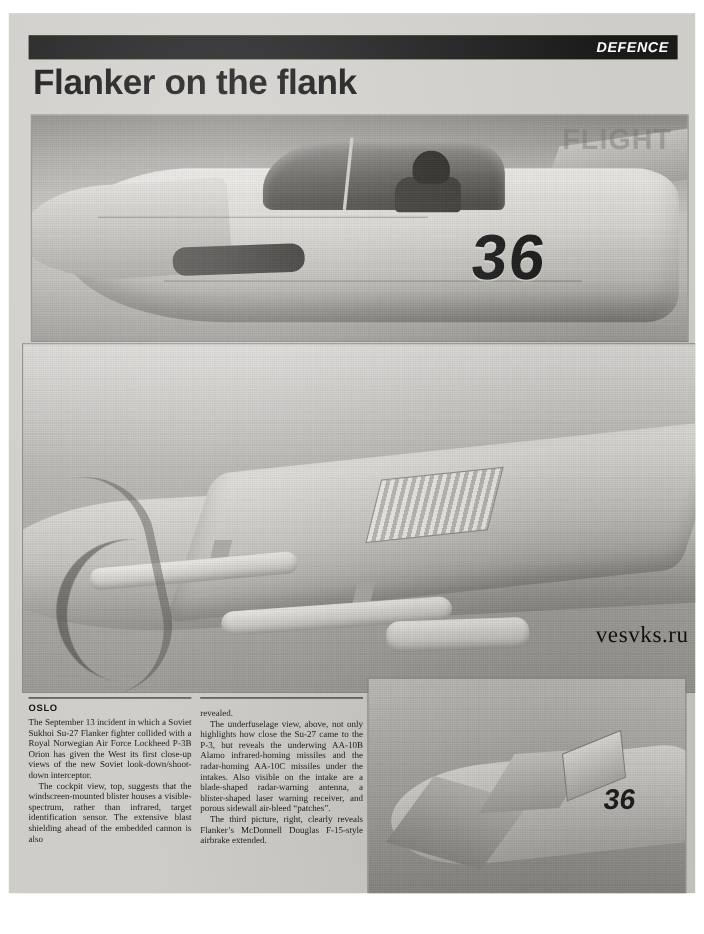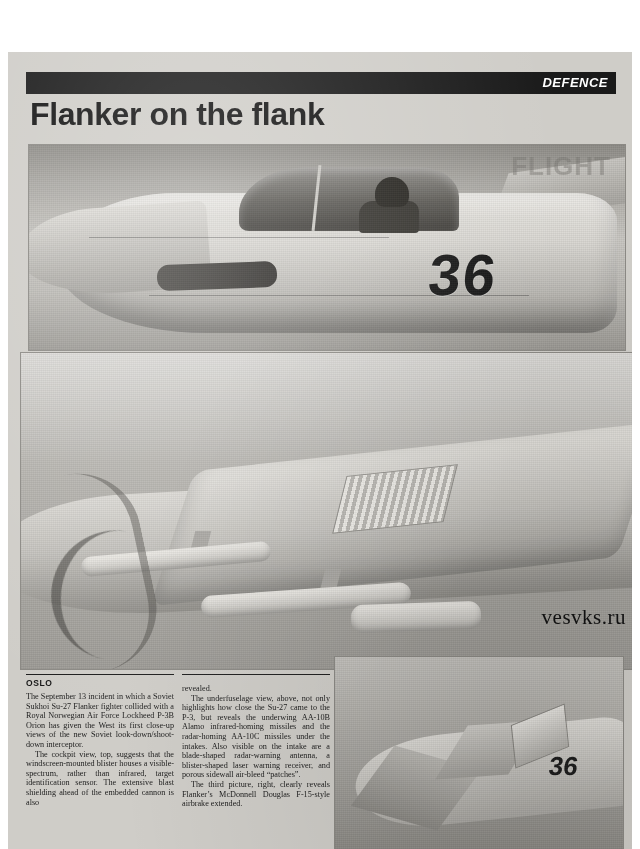--- a/index.html
+++ b/index.html
@@ -14,21 +14,20 @@
     overflow: hidden;
     position: relative;
   }
 
   .page {
     position: absolute;
     left: 0; top: 0;
     width: 640px;
     height: 594px;
     background: #ffffff;
-    margin-top: 40px;
   }
 
   
   .scan {
     position: absolute;
     left: 8px;
     top: 12px;
     width: 624px;
     height: 800px;
     background: #cfcdc8;

